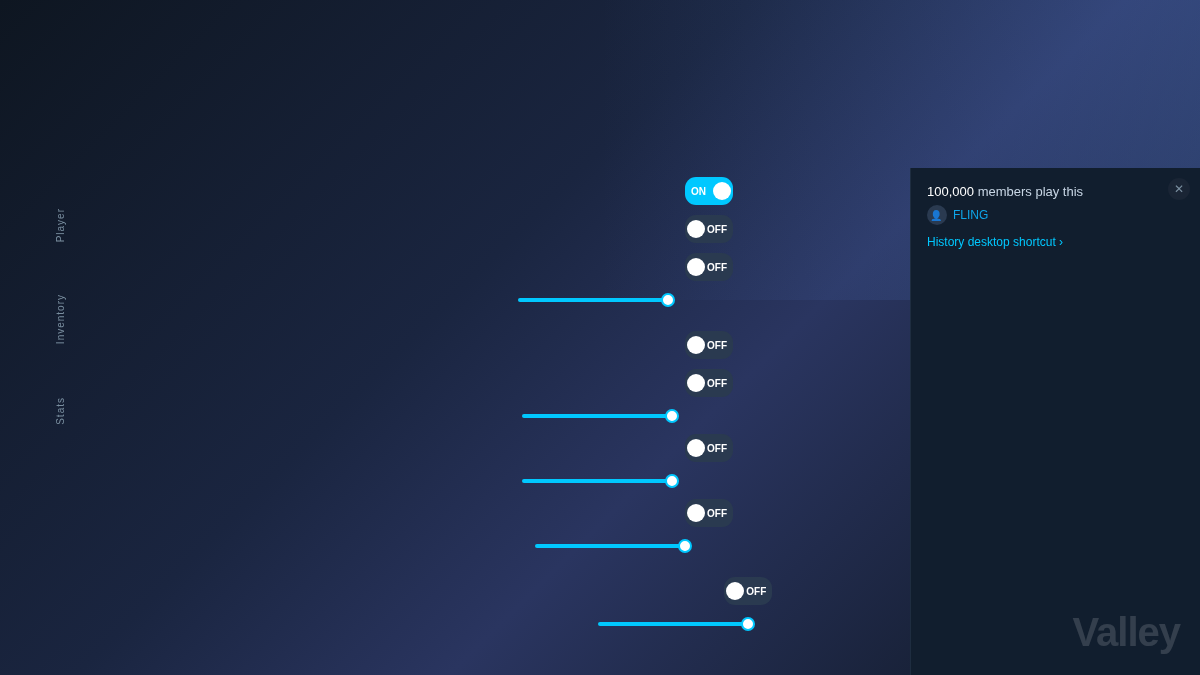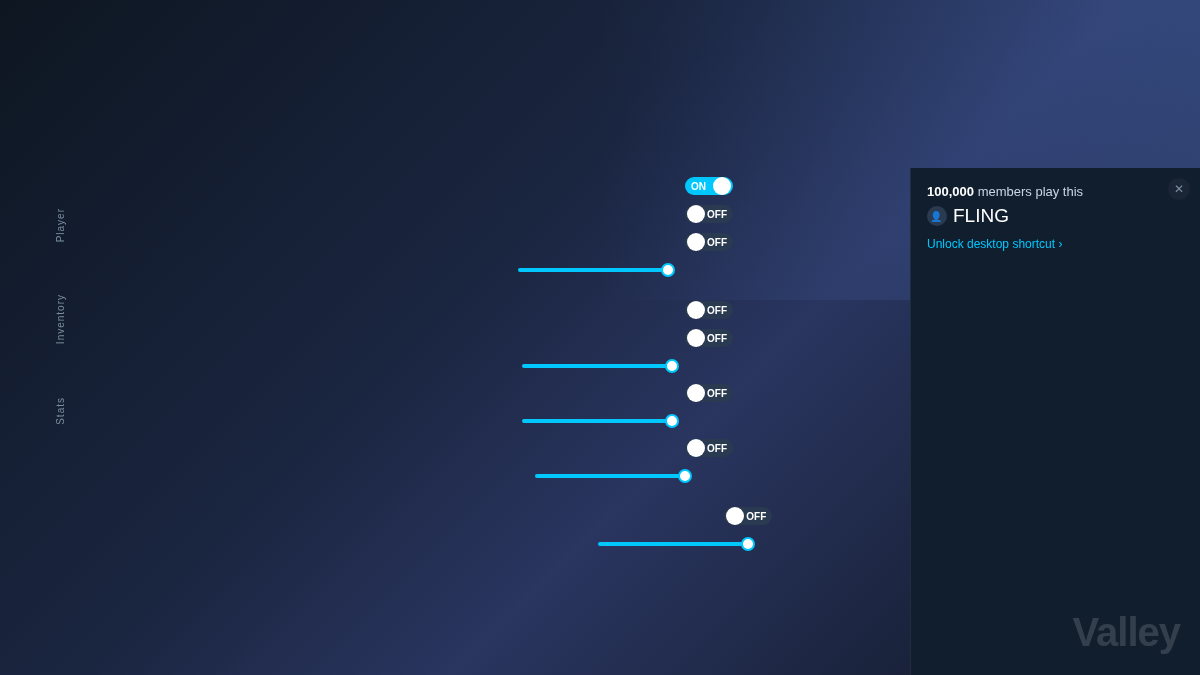--- a/index.html
+++ b/index.html
@@ -332,21 +332,21 @@
       display: flex; align-items: center; justify-content: center;
       font-size: 9px;
       color: #7a8fa0;
       cursor: pointer;
       flex-shrink: 0;
     }
 
     
     .toggle {
       width: 48px;
-      height: 18px;
+      height: 28px;
       border-radius: 11px;
       display: flex;
       align-items: center;
       padding: 2px;
       cursor: pointer;
       flex-shrink: 0;
       position: relative;
     }
     .toggle.on { background: #00c8ff; }
     .toggle.off { background: #2a3a50; }
@@ -438,35 +438,35 @@
       display: flex; align-items: center; justify-content: center;
       cursor: pointer;
       font-size: 12px;
       color: #7a8fa0;
     }
     .members-line {
       font-size: 13px;
       color: #c8d6e5;
       margin-bottom: 6px;
     }
-    .members-count { font-weight: 700; color: #ffffff; }
+    .members-count { font-weight: 400; color: #ffffff; }
     .fling-row {
       display: flex;
       align-items: center;
       gap: 6px;
       margin-bottom: 10px;
     }
     .fling-avatar {
       width: 20px; height: 20px;
       background: #2a3a50;
       border-radius: 50%;
       display: flex; align-items: center; justify-content: center;
       font-size: 10px; color: #7a8fa0;
     }
-    .fling-name { font-size: 19px; color: #ffffff; }
+    .fling-name { font-size: 12px; color: #0ea5e9; }
     .last-updated {
       font-size: 12px;
       color: #7a8fa0;
       margin-bottom: 4px;
     }
     .last-updated strong { color: #c8d6e5; }
     .create-shortcut {
       font-size: 12px;
       color: #00c8ff;
       cursor: pointer;
@@ -816,19 +816,19 @@
         <span> </span>
         <span>members play this</span>
       </div>
 
       <div class="fling-row">
         <div class="fling-avatar">👤</div>
         <span class="fling-name">FLING</span>
       </div>
 
 
-      <div class="create-shortcut">Unlock desktop shortcut ›</div>
+      <div class="create-shortcut">History desktop shortcut ›</div>
     </div>
 
   </div>
 </div>
 
 <div class="vgtimes-watermark">Valley</div>
 
 </body></html>

